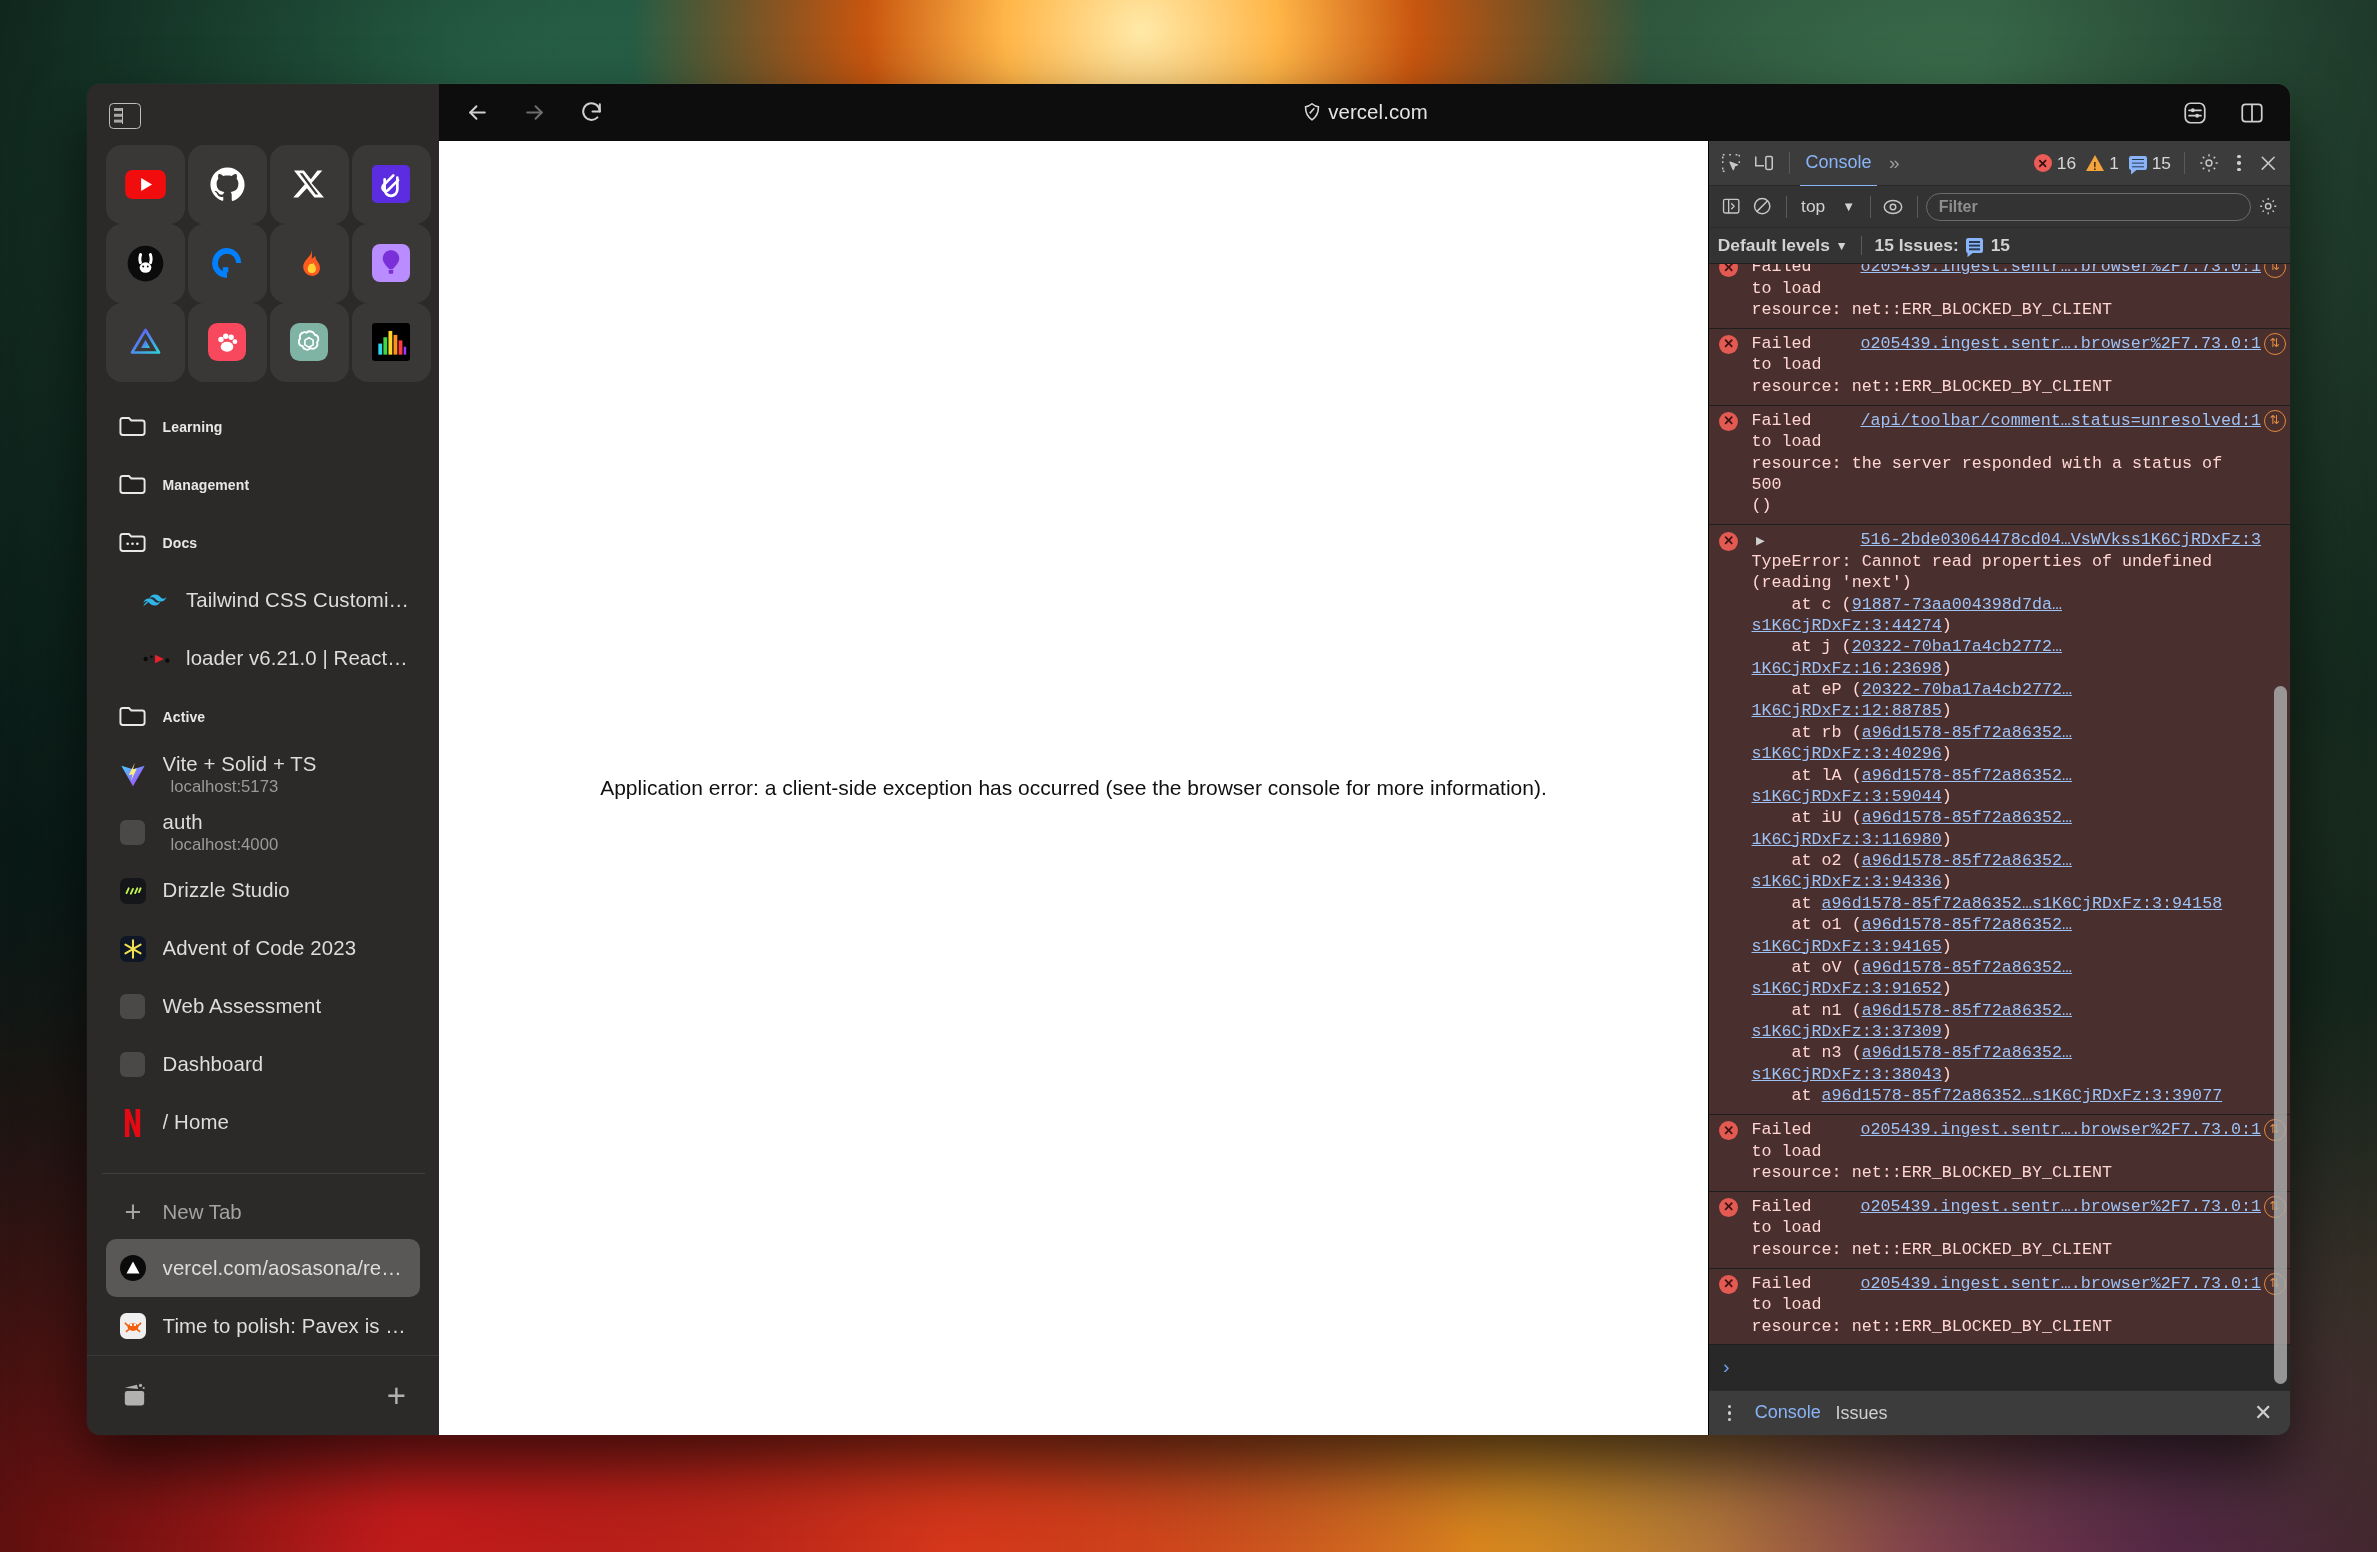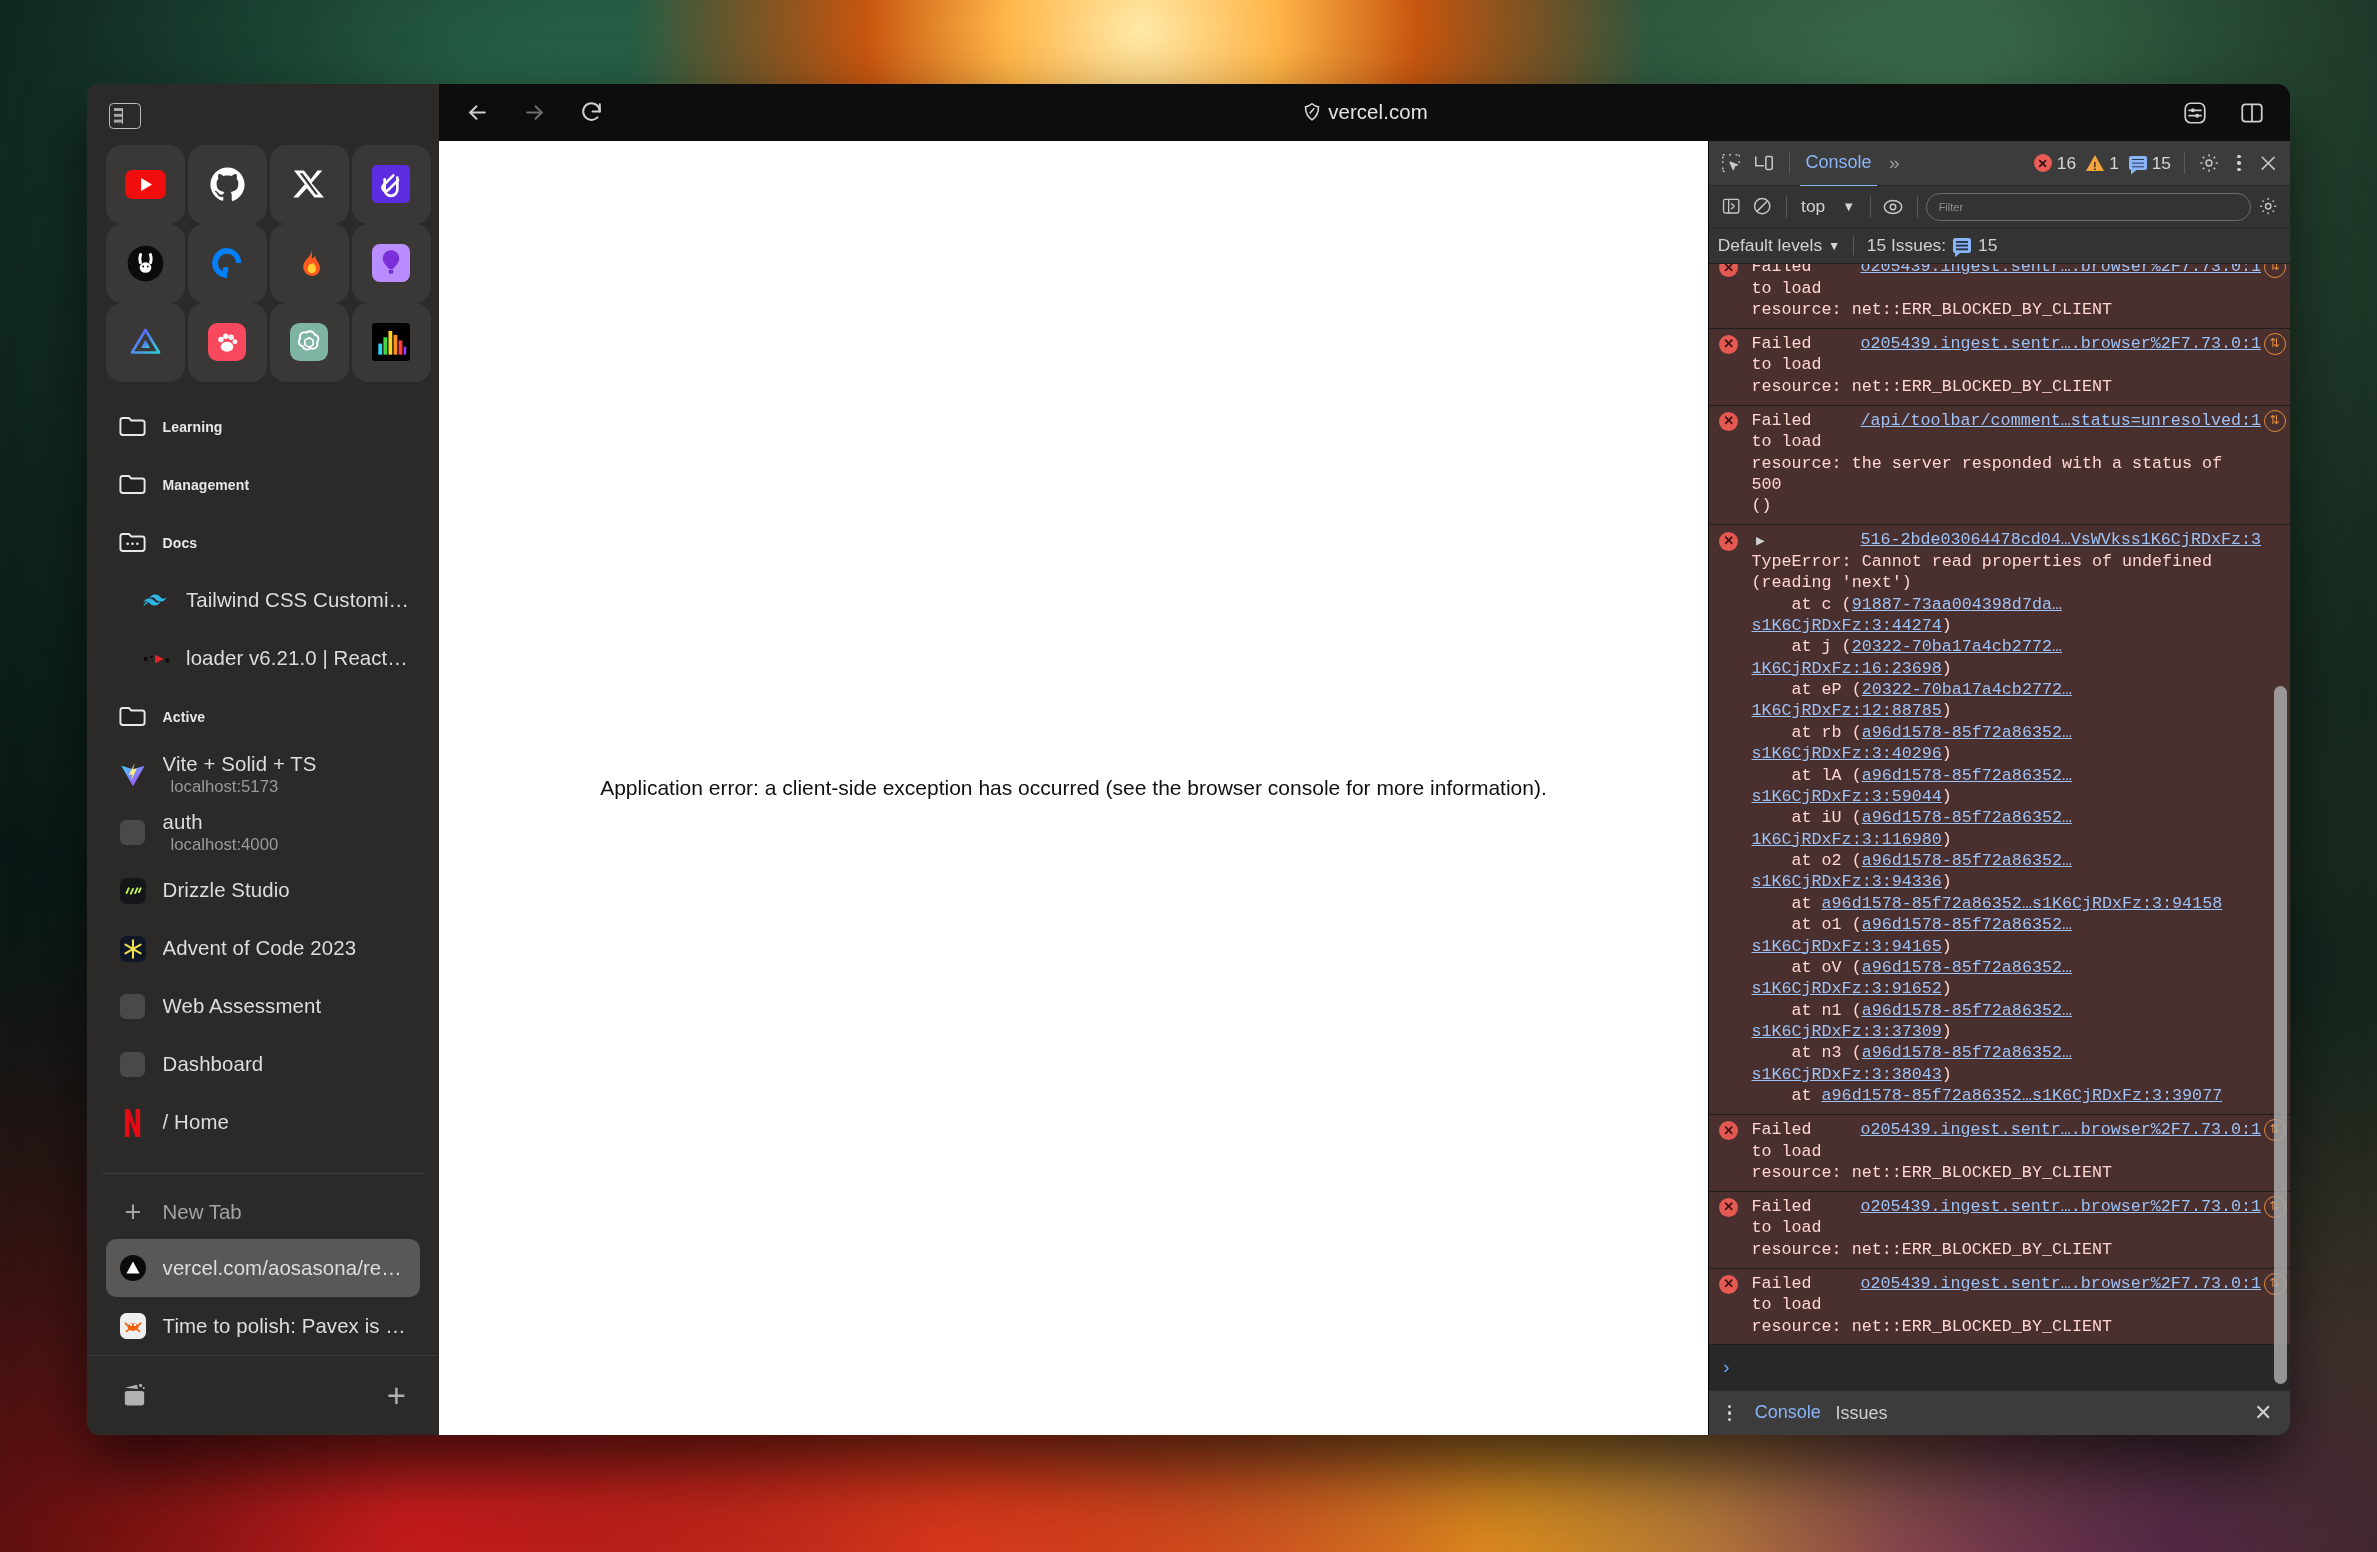--- a/index.html
+++ b/index.html
@@ -155,28 +155,28 @@
   .badge-info::before{ content:""; position:absolute; left:1.5px; bottom:-4.4px; width:6.5px; height:5.1px;
     background:#8ab4f8; clip-path: polygon(0 0, 100% 0, 0 100%);}
 
   #dt-filterbar {
     height: 42px; flex:0 0 42px; background:#333; display:flex; align-items:center;
     padding: 0 7.3px; gap: 2.9px; border-bottom:0.7px solid #2a2a2a;
   }
   #dt-ctx { color:#d2d2d2; font-size:17.4px; display:flex; align-items:center; gap:17px; padding:0 5.8px; cursor:pointer;}
   #filter-input {
     flex: 1; height: 28px; background: transparent; border: 0.7px solid #6b6b6b;
-    border-radius: 14.5px; color:#e5e5e5; font-size: 11px; padding: 0 11.6px; outline:none;
-    font-family:"Liberation Sans", sans-serif; min-width:0;
+    border-radius: 14.5px; color:#e5e5e5; font-size: 16px; padding: 0 11.6px; outline:none;
+    font-family:"Liberation Sans", sans-serif; min-width:0;font-weight:bold;
   }
   #filter-input::placeholder { color:#8f8f8f; }
 
   #dt-levelbar {
     height: 36px; flex:0 0 36px; background:#333; display:flex; align-items:center;
-    padding: 0 8.7px; gap: 0; border-bottom:0.7px solid #1f1f1f; font-size:17.4px; color:#d2d2d2;
+    padding: 0 8.7px; gap: 0; border-bottom:0.7px solid #1f1f1f; font-size:17.4px; color:#d2d2d2;font-weight:bold;
   }
   .lvl { display:flex; align-items:center; gap:5.8px; cursor:pointer;}
   .lvl-div { width:0.7px; height:19px; background:#5a5a5a; margin:0 13px;}
   .issues-link { color:#d2d2d2; cursor:pointer; display:flex; align-items:center; gap:7.3px;}
 
   #console-body {
     flex: 1; background:#282828; overflow:hidden; position:relative;
     font-family:"Liberation Mono", monospace; font-size:16.7px; line-height:1.28;
   }
   #console-scroll { position:absolute; inset:0; padding: 0 0 0 0; }

